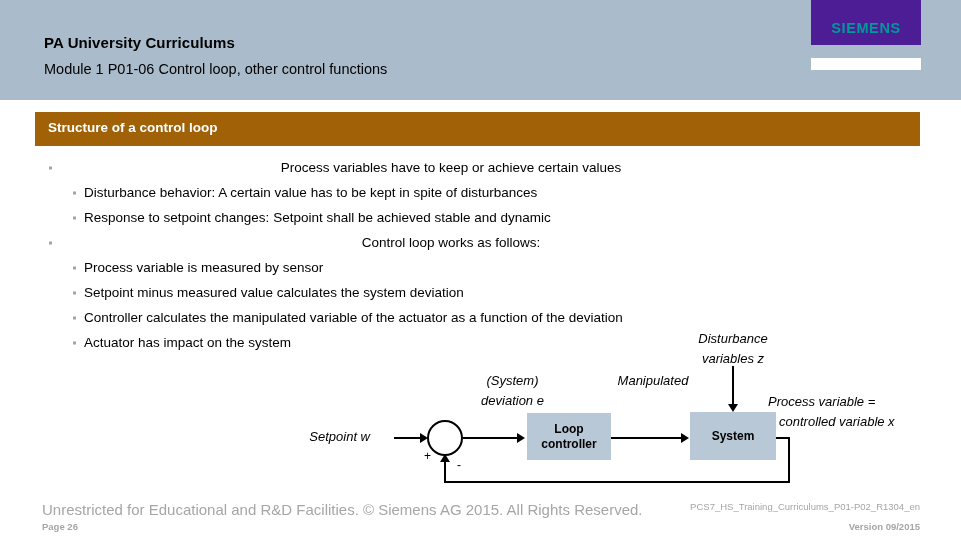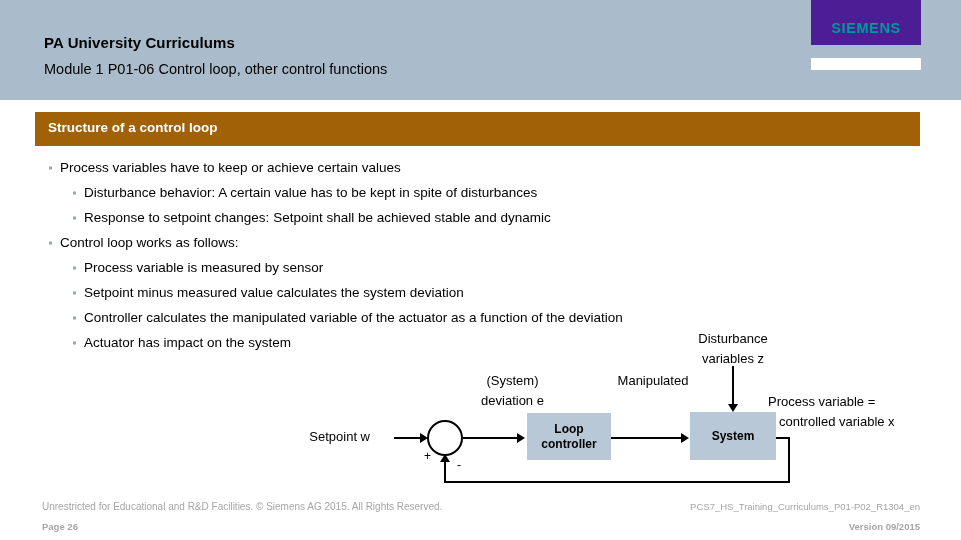--- a/index.html
+++ b/index.html
@@ -95,21 +95,21 @@
     position: absolute;
     left: 42px;
     top: 155px;
     width: 800px;
   }
   .bullet-row {
     position: relative;
     height: 25px;
     white-space: nowrap;
   }
-  .bullet-row.lvl1 { padding-left: 18px; }
+  .bullet-row.lvl1 { padding-left: 18px; text-align: center; }
   .bullet-row.lvl2 { padding-left: 42px; }
   .bullet-dot {
     position: absolute;
     top: 50%;
     width: 3px;
     height: 3px;
     background: #9aa7b5;
     transform: translateY(-50%);
   }
   .bullet-row.lvl1 .bullet-dot { left: 7px; }
@@ -128,20 +128,21 @@
     width: 961px;
     height: 540px;
     pointer-events: none;
   }
   .dlabel {
     position: absolute;
     font-size: 13px;
     color: #000000;
     line-height: 20px;
     white-space: nowrap;
+    font-style: italic;
   }
   .dlabel.center { text-align: center; }
   .dlabel.right  { text-align: right; }
 
   .dbox {
     position: absolute;
     background: #b9c8d6;
     color: #000000;
     font-size: 12px;
     font-weight: bold;
@@ -192,21 +193,21 @@
     width: 0; height: 0;
     border-left: 5px solid transparent;
     border-right: 5px solid transparent;
     border-bottom: 8px solid #000000;
   }
 
   
   .footer-left-1 {
     position: absolute;
     left: 42px; top: 501px;
-    font-size: 10px;
+    font-size: 15px;
     color: #a6a6a6;
     white-space: nowrap;
   }
   .footer-left-2 {
     position: absolute;
     left: 42px; top: 521px;
     font-size: 9.5px;
     font-weight: bold;
     color: #a6a6a6;
     white-space: nowrap;

